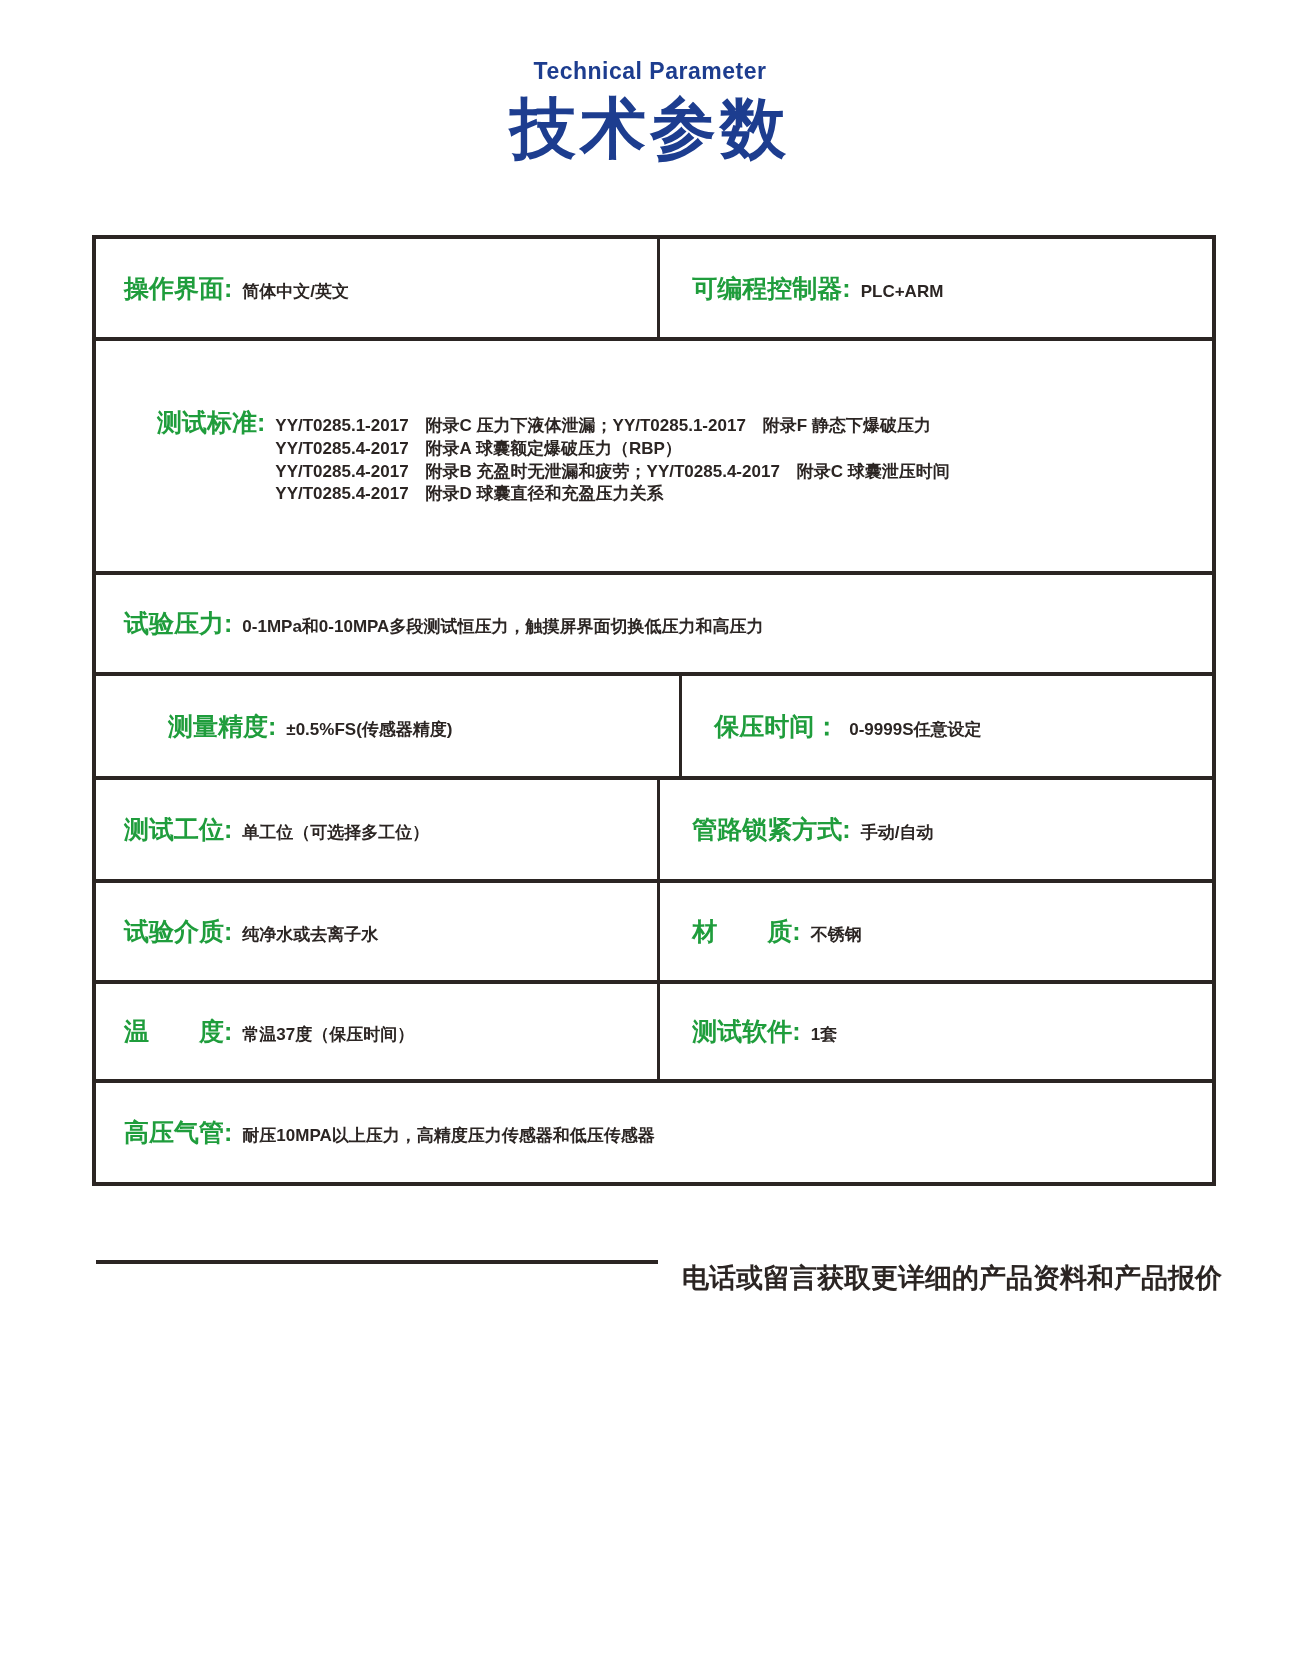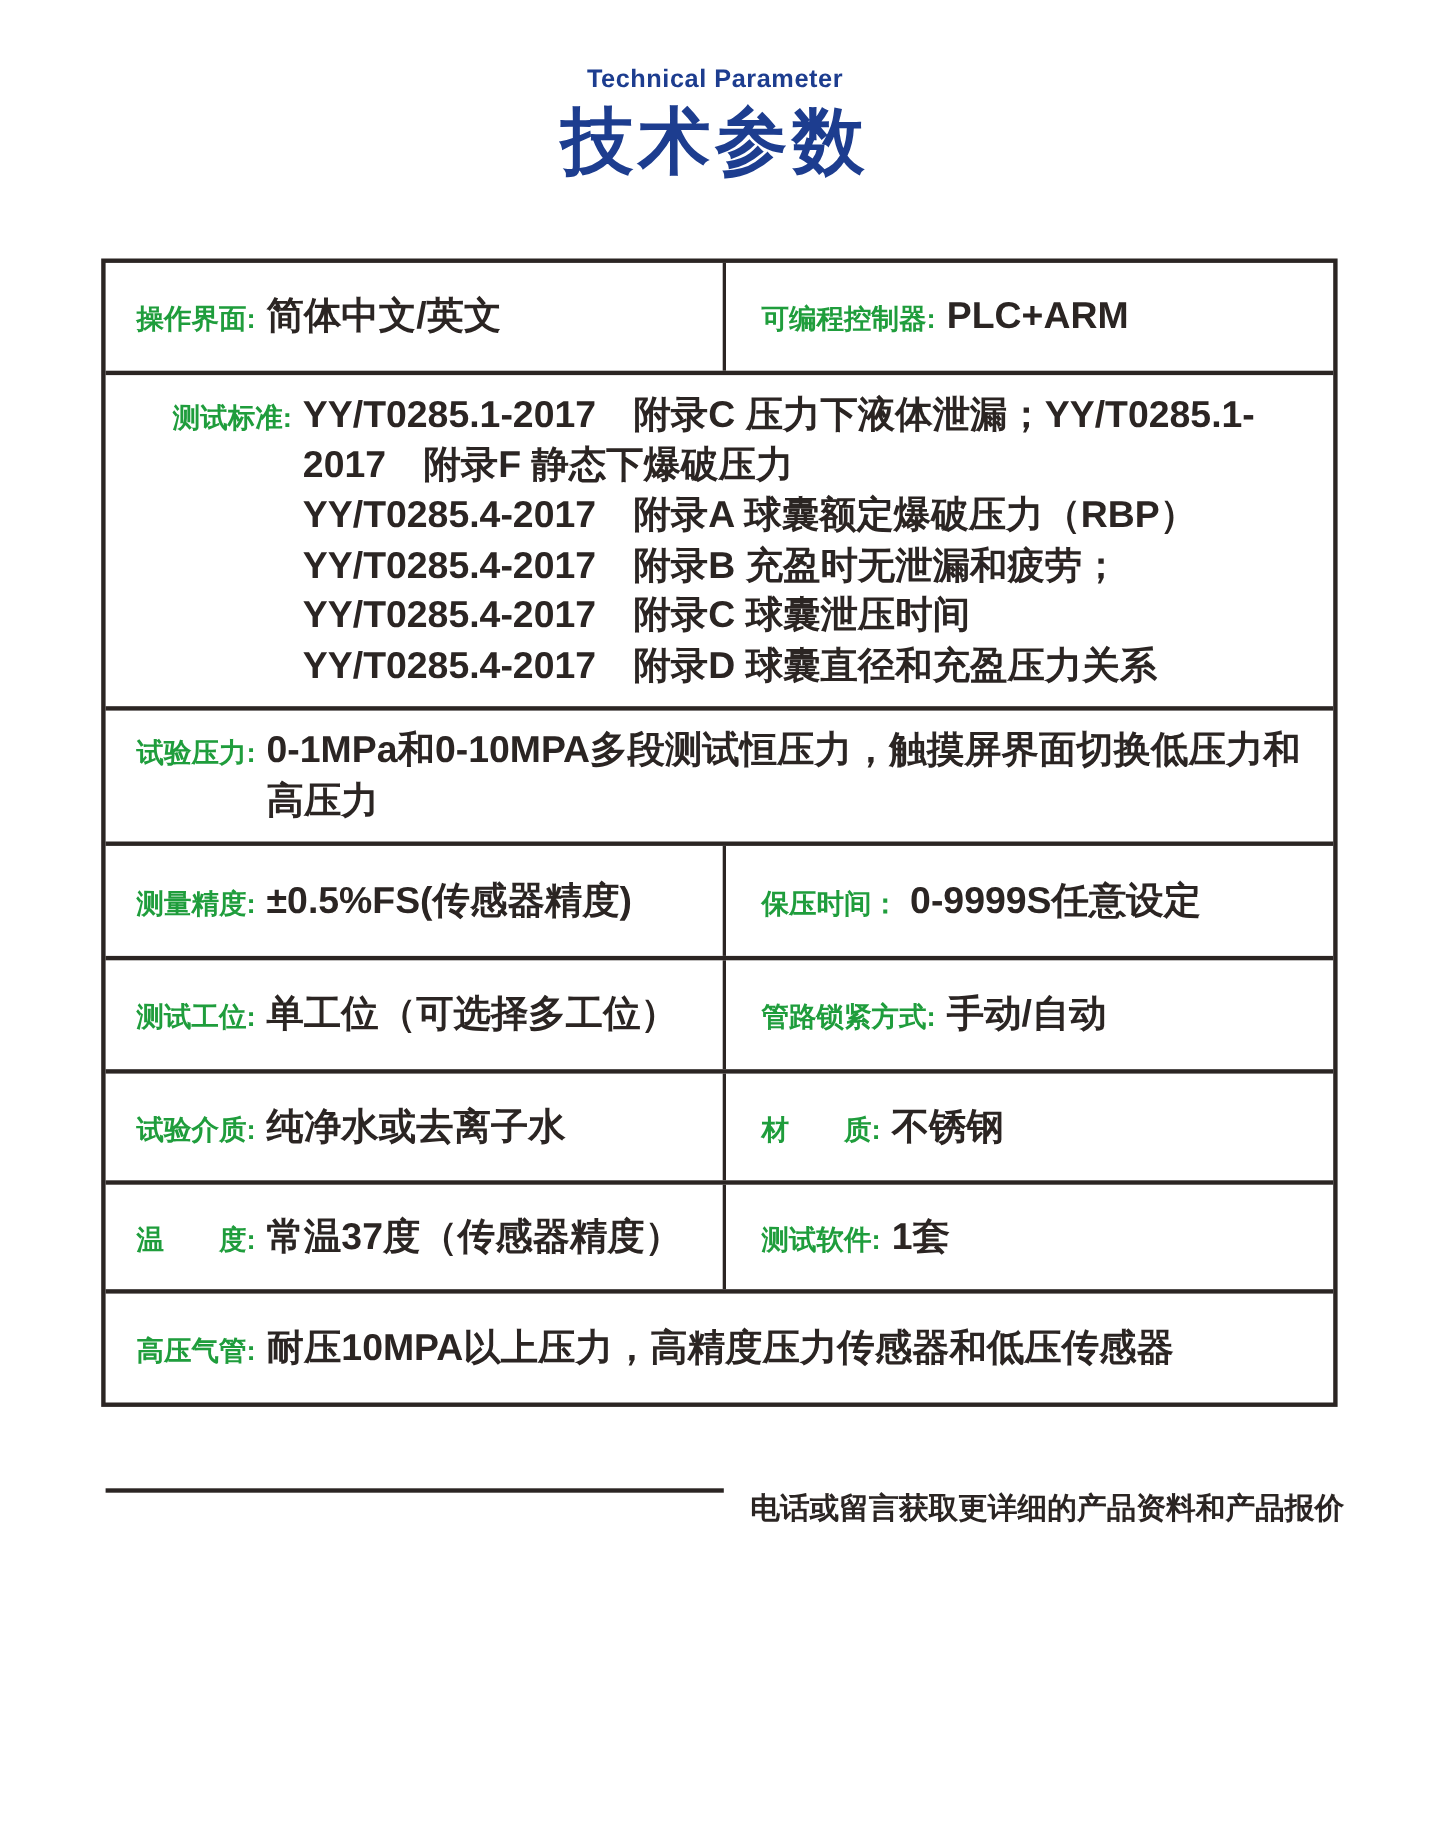--- a/index.html
+++ b/index.html
@@ -31,21 +31,21 @@
   
   .spec-table{
     margin:74px 84px 0 92px;
     border:4px solid #2b2523;
   }
   .trow{display:flex;align-items:stretch;}
   .trow + .trow{border-top:4px solid #2b2523;}
   .r1{min-height:98px;}
   .r2{min-height:230px;padding-left:33px;}
   .r3{min-height:97px;}
-  .r4{min-height:100px;}
+  .r4{min-height:100px;padding-left:44px;}
   .r5{min-height:99px;}
   .r6{min-height:97px;}
   .r7{min-height:95px;}
   .r8{min-height:102px;}
   .r9{min-height:99px;}
   .cell{
     display:flex;
     align-items:center;
     box-sizing:border-box;
     padding:14px 20px 14px 28px;
@@ -57,21 +57,21 @@
   .spec-label{
     flex:0 0 auto;
     color:#1f9d3c;
     font-size:25px;
     font-weight:700;
     white-space:pre;
     margin-right:10px;
   }
   .spec-value{
     color:#2b2523;
-    font-size:34px;
+    font-size:17px;
     font-weight:600;
     line-height:1.34;
     white-space:pre-wrap;
   }
   
   .footer{
     display:flex;
     align-items:flex-start;
     margin:74px 92px 0 96px;
   }
@@ -179,21 +179,21 @@
           <span class="spec-label">材　　质:</span>
           <span class="spec-value">不锈钢</span>
         </div>
       </div>
     </div>
 
     <div class="trow r7">
       <div class="cell left">
         <div class="pair">
           <span class="spec-label">温　　度:</span>
-          <span class="spec-value">常温37度（传感器精度）</span>
+          <span class="spec-value">常温37度（保压时间）</span>
         </div>
       </div>
       <div class="cell right">
         <div class="pair">
           <span class="spec-label">测试软件:</span>
           <span class="spec-value">1套</span>
         </div>
       </div>
     </div>
 

